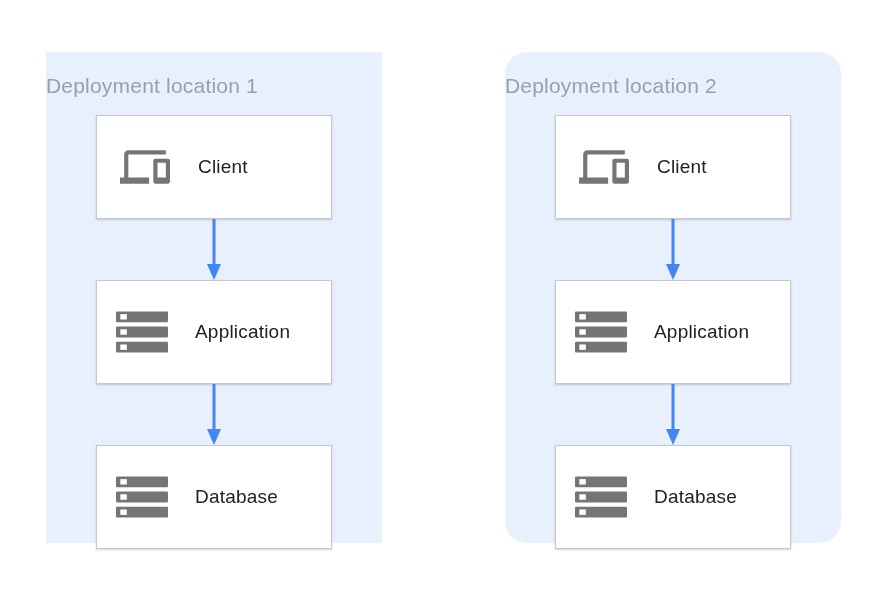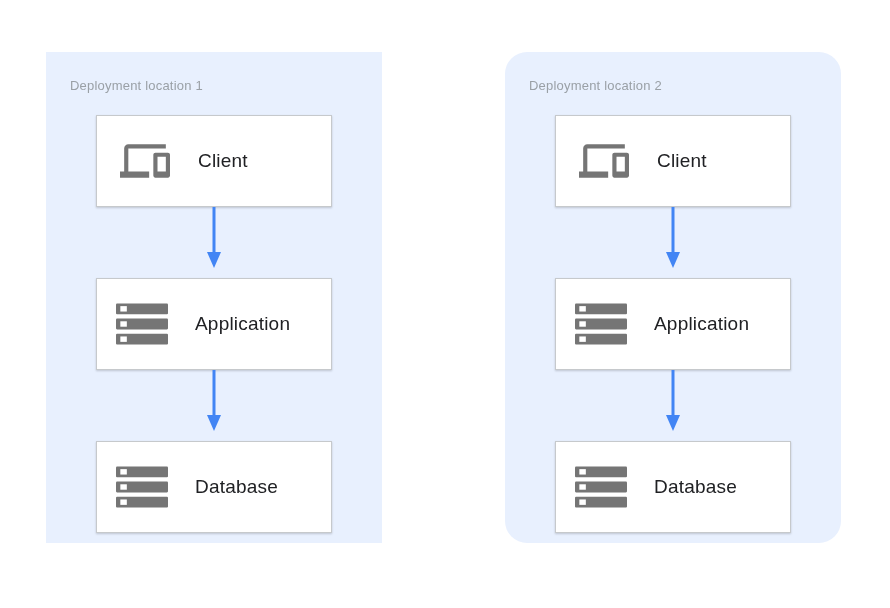--- a/index.html
+++ b/index.html
@@ -24,43 +24,42 @@
   .panel{
     position:absolute;
     top:52px;
     width:336px;height:491px;
     background:var(--panel-bg);
     padding-top:22px;
   }
   .panel-1{left:46px;}
   .panel-2{left:505px;border-radius:22px;}
   .panel-title{
-    font-size:13px;
+    font-size:21px;
     font-weight:400;
     line-height:24px;
     color:var(--title-text);
-    padding-left:24px;
     letter-spacing:.2px;
   }
   .stack{
     display:flex;
     flex-direction:column;
     align-items:center;
   }
   .node{
-    width:236px;height:92px;
+    width:236px;height:104px;
     margin-top:17px;
     background:var(--box-bg);
     border:1px solid var(--box-border);
     box-shadow:0 1px 2px rgba(0,0,0,.18);
     display:flex;
     align-items:center;
     padding-left:19px;
   }
-  .stack .node ~ .node{margin-top:10px;padding-left:16px;}
+  .stack .node ~ .node{margin-top:0;padding-left:16px;}
   .node .icon{
     width:58px;height:50px;
     display:flex;align-items:center;justify-content:center;
     color:var(--icon);
     flex:0 0 auto;
   }
   .node-label{
     font-size:19px;
     color:var(--label-text);
     margin-left:24px;

